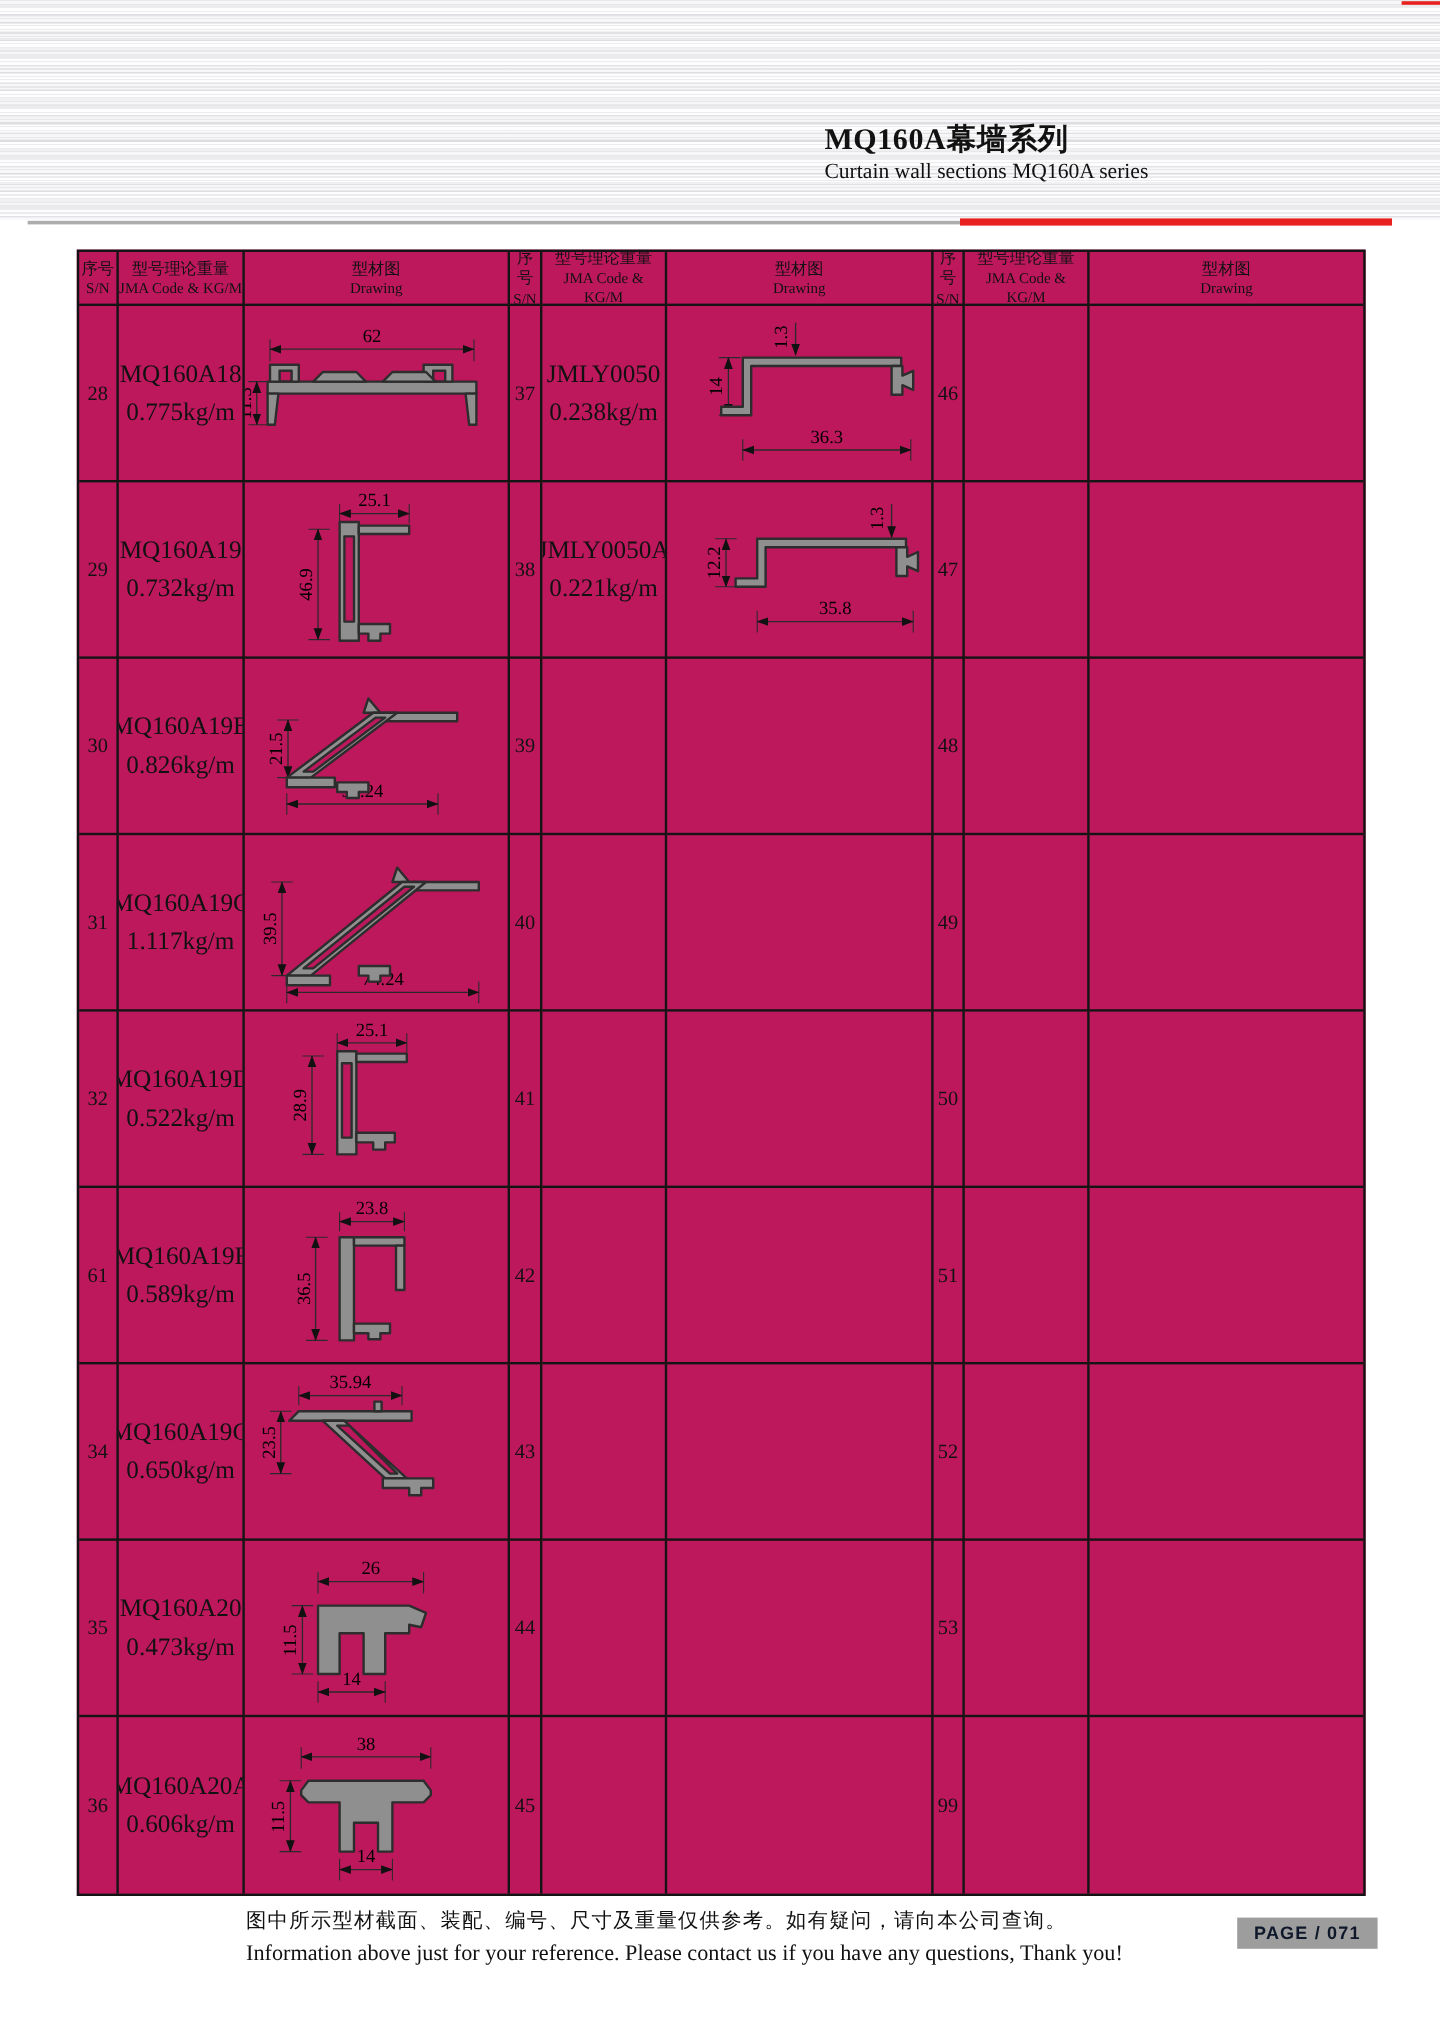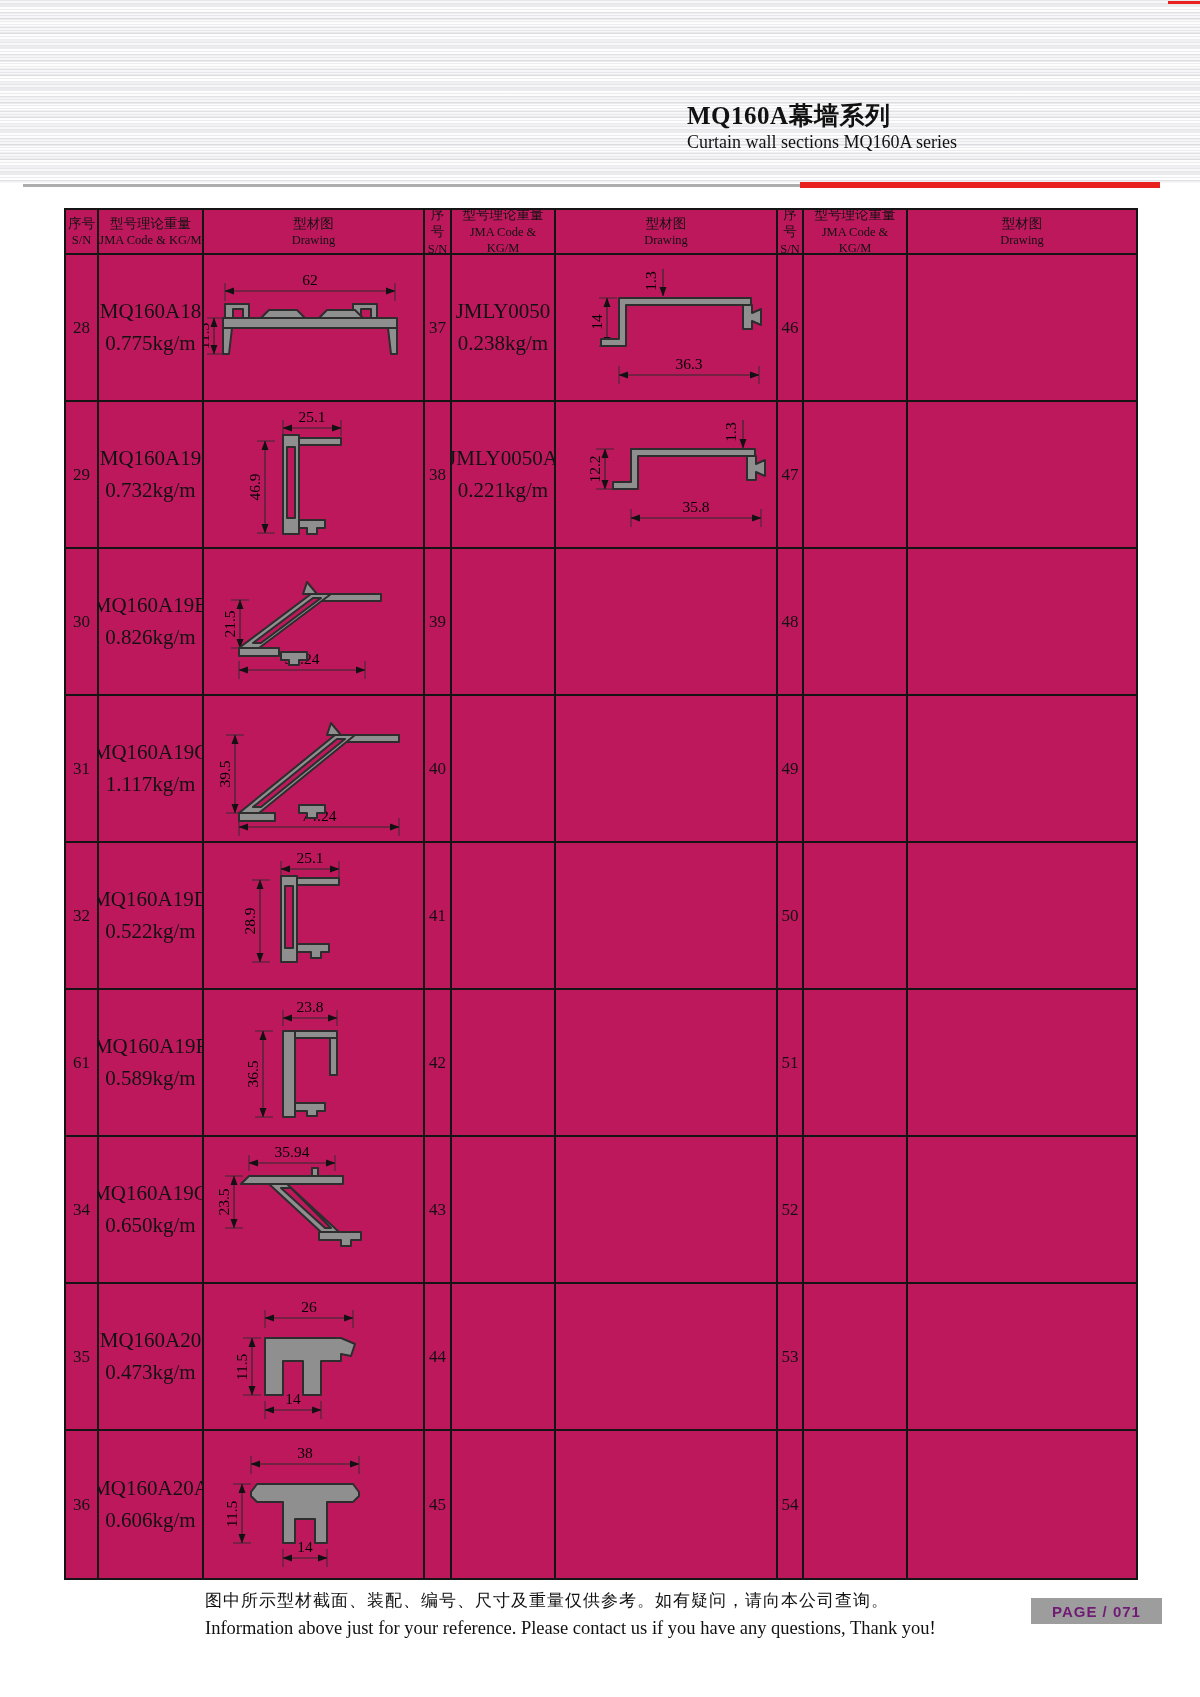--- a/index.html
+++ b/index.html
@@ -31,22 +31,22 @@
   .draw{padding:0}
   .draw svg{display:block;width:100%;height:100%}
   svg .p{fill:#8f8f8f;stroke:#2d2d2d;stroke-width:2;stroke-linejoin:round}
   svg .dl{stroke:#2a2a2a;stroke-width:1.1;fill:none}
   svg .ex{stroke:#2a2a2a;stroke-width:.9}
   svg text{font-family:"Liberation Serif","DejaVu Serif",serif;font-size:15.5px;fill:#000;text-anchor:middle}
   
   .ftc{position:absolute;left:205px;top:1589px;font-family:"Liberation Sans","DejaVu Sans",sans-serif;
        font-weight:normal;font-size:17px;letter-spacing:1px}
   .fte{position:absolute;left:205px;top:1618px;font-size:18.5px}
-  .badge{position:absolute;left:1031px;top:1598px;width:131px;height:26px;background:#9d9d9d;
-       color:#701a75;font-family:"Liberation Sans","DejaVu Sans",sans-serif;font-weight:bold;font-size:15px;
+  .badge{position:absolute;left:1031px;top:1598px;width:117px;height:26px;background:#9d9d9d;
+       color:#0f172a;font-family:"Liberation Sans","DejaVu Sans",sans-serif;font-weight:bold;font-size:15px;
        display:flex;align-items:center;justify-content:center;letter-spacing:1px}
 </style>
 </head>
 <body>
 
 <svg width="0" height="0" style="position:absolute">
   <defs>
     <marker id="arr" viewBox="0 0 10 10" refX="9.5" refY="5" markerWidth="9" markerHeight="9" orient="auto-start-reverse">
       <path d="M0,1.3 L10,5 L0,8.7 Z" fill="#111"></path>
     </marker>
@@ -425,21 +425,21 @@
         <text x="101" y="120">14</text>
       </g>
       <g>
         <path class="p" d="M53,52 H149 L155,60 V64 L149,70 H123 V111 H111 V87 H91 V111 H79 V70 H53 L47,64 V60 Z"></path>
       </g>
     </svg>
   </div>
   <div class="c sn nb">45</div>
   <div class="c nb"></div>
   <div class="c nb"></div>
-  <div class="c sn nb">54</div>
+  <div class="c sn nb">99</div>
   <div class="c nb"></div>
   <div class="c nr nb"></div>
 
 </div>
 
 <div class="ftc">图中所示型材截面、装配、编号、尺寸及重量仅供参考。如有疑问，请向本公司查询。</div>
 <div class="fte">Information above just for your reference. Please contact us if you have any questions, Thank you!</div>
 <div class="badge">PAGE / 071</div>
 
 </body></html>

